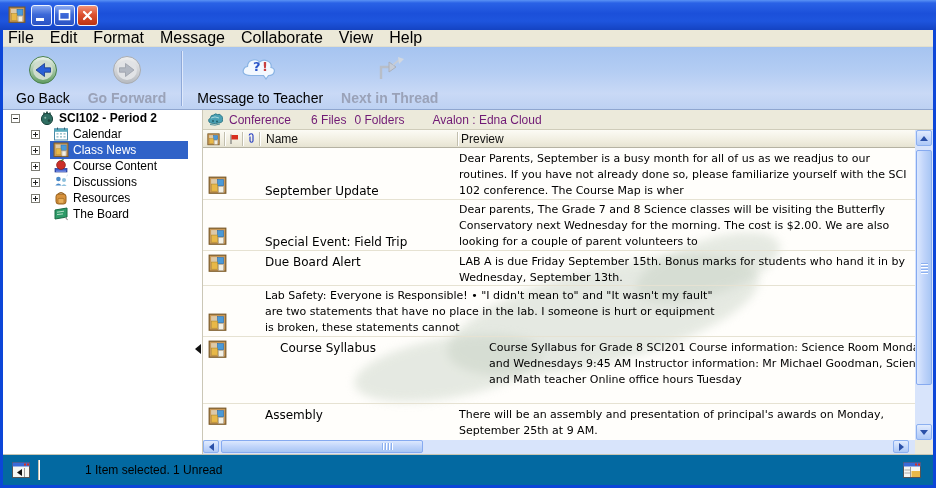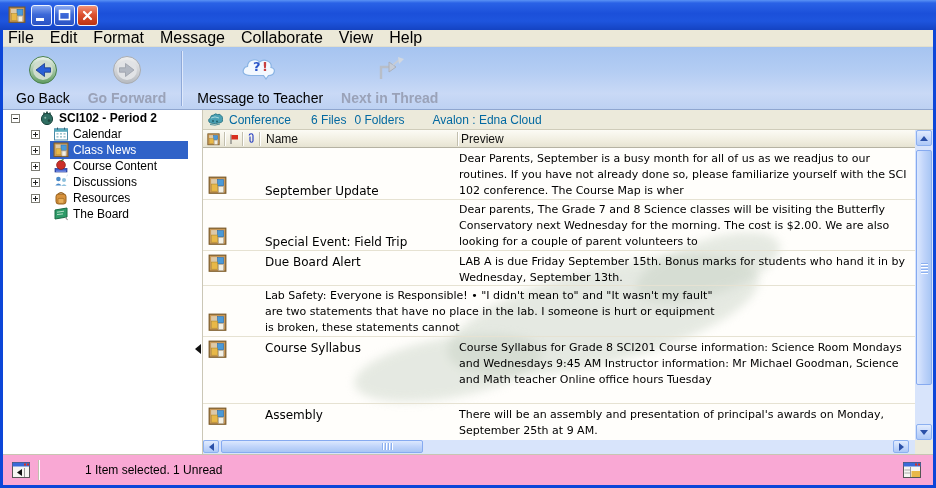--- a/index.html
+++ b/index.html
@@ -60,21 +60,21 @@
   .tree-gap-root{width:16px;flex:none;}
   .tree-gap-child{width:10px;flex:none;}
   .node{display:flex;align-items:center;gap:4px;padding:1px 3px;}
   .node .ticn{width:16px;height:16px;flex:none;}
   .tree-row.selected .node{background:#2f62c8;color:#fff;padding-right:52px;}
   .split-arrow{position:absolute;left:-8px;top:234px;width:0;height:0;
     border-top:5px solid transparent;border-bottom:5px solid transparent;border-right:6px solid #111;}
   
   .content{position:absolute;left:200px;top:0;width:730px;height:344px;}
   .infobar{position:absolute;left:0;top:0;width:730px;height:20px;background:#eceadb;
-    border-bottom:1px solid #cfccba;display:flex;align-items:center;font-size:12px;color:#0369a1;padding-left:4px;}
+    border-bottom:1px solid #cfccba;display:flex;align-items:center;font-size:12px;color:#701a75;padding-left:4px;}
   .infobar .cicon{width:16px;height:16px;margin-right:6px;flex:none;}
   .infobar .conf-label{margin-right:20px;}
   .infobar .files{margin-right:8px;}
   .infobar .folders{margin-right:28px;}
   .colheader{position:absolute;left:0;top:20px;width:712px;height:18px;
     background:linear-gradient(180deg,#fcfbf5 0%,#efecdd 70%,#e6e3d2 100%);
     border-bottom:1px solid #b5b2a2;font-size:12px;color:#111;}
   .colheader .hitem{position:absolute;top:0;height:18px;display:flex;align-items:center;}
   .hsep{position:absolute;top:2px;height:14px;width:1px;background:#c2bfae;box-shadow:1px 0 0 #fff;}
   
@@ -83,21 +83,21 @@
   .wm.a{left:240px;top:120px;width:320px;height:95px;transform:rotate(-14deg);}
   .wm.b{left:150px;top:190px;width:190px;height:60px;transform:rotate(-10deg);}
   .wm.c{left:430px;top:92px;width:150px;height:55px;transform:rotate(-18deg);}
   .rows{position:absolute;inset:0;}
   .lrow{position:relative;display:flex;overflow:hidden;}
   .lrow + .lrow{border-top:1px solid #e6e2d2;}
   .lrow .icell{width:62px;flex:none;padding:3px 0 0 5px;}
   .lrow .icell .ricn{width:19px;height:19px;}
   .lrow .ncell{width:194px;flex:none;padding-top:3px;font-family:"DejaVu Sans",sans-serif;font-size:12px;line-height:16px;color:#000;}
   .lrow .pcell{width:450px;flex:none;padding-top:3px;font-family:"DejaVu Sans",sans-serif;font-size:11px;line-height:16px;color:#000;}
-  .lrow.h3{height:51px;align-items:flex-end;} .lrow.h2{height:35px;} .lrow.h4{height:67px;}
+  .lrow.h3{height:51px;align-items:flex-end;} .lrow.h2{height:35px;} .lrow.h4{height:67px;gap:15px;}
   
   .vscroll{position:absolute;left:712px;top:20px;width:18px;height:310px;background:#d8e4fb;}
   .hscroll{position:absolute;left:0;top:330px;width:712px;height:14px;background:#d8e4fb;}
   .corner{position:absolute;left:712px;top:330px;width:18px;height:14px;background:#eceadb;}
   .sbtn{position:absolute;border:1px solid #8cb0f0;border-radius:2px;
     background:linear-gradient(180deg,#e2ecfe 0%,#c2d6fa 60%,#aec9f7 100%);
     display:flex;align-items:center;justify-content:center;padding:0;}
   .vscroll .sbtn{left:1px;width:16px;height:16px;}
   .vscroll .up{top:0;} .vscroll .down{bottom:0;}
   .hscroll .sbtn{top:0;width:16px;height:13px;}
@@ -108,21 +108,21 @@
   .tri-right{width:0;height:0;border-top:4px solid transparent;border-bottom:4px solid transparent;border-left:5px solid #2a50a8;}
   .vthumb{position:absolute;left:1px;top:20px;width:16px;height:235px;border:1px solid #86aaf0;border-radius:2px;
     background:linear-gradient(90deg,#dcE8fe 0%,#c0d4fa 50%,#a8c6f4 100%);
     display:flex;flex-direction:column;align-items:center;justify-content:center;gap:2px;}
   .vthumb i{display:block;width:7px;height:1px;background:#8cb0f0;box-shadow:0 1px 0 #fff;}
   .hthumb{position:absolute;left:18px;top:0;width:202px;height:13px;border:1px solid #86aaf0;border-radius:2px;
     background:linear-gradient(180deg,#dce8fe 0%,#c0d4fa 50%,#a8c6f4 100%);
     display:flex;align-items:center;justify-content:center;gap:2px;padding-left:130px;}
   .hthumb i{display:block;width:1px;height:7px;background:#8cb0f0;box-shadow:1px 0 0 #fff;}
   
-  .statusbar{position:absolute;left:3px;top:454px;width:930px;height:31px;background:#f9a8d4;
+  .statusbar{position:absolute;left:3px;top:454px;width:930px;height:31px;background:#0369a1;
     border-top:1px solid #c8c5b2;display:flex;align-items:center;font-size:12px;color:#000;}
   .statusbar .s-icon{margin:0 8px 0 9px;width:18px;height:16px;flex:none;}
   .statusbar .s-sep{width:1px;height:20px;background:#c2bfae;box-shadow:1px 0 0 #fff;margin-right:46px;}
   .statusbar .s-text{flex:1;}
   .statusbar .s-right{margin-right:12px;width:18px;height:16px;flex:none;}
   .hidden-defs{position:absolute;width:0;height:0;overflow:hidden;}
 </style>
 </head>
 <body>
 

